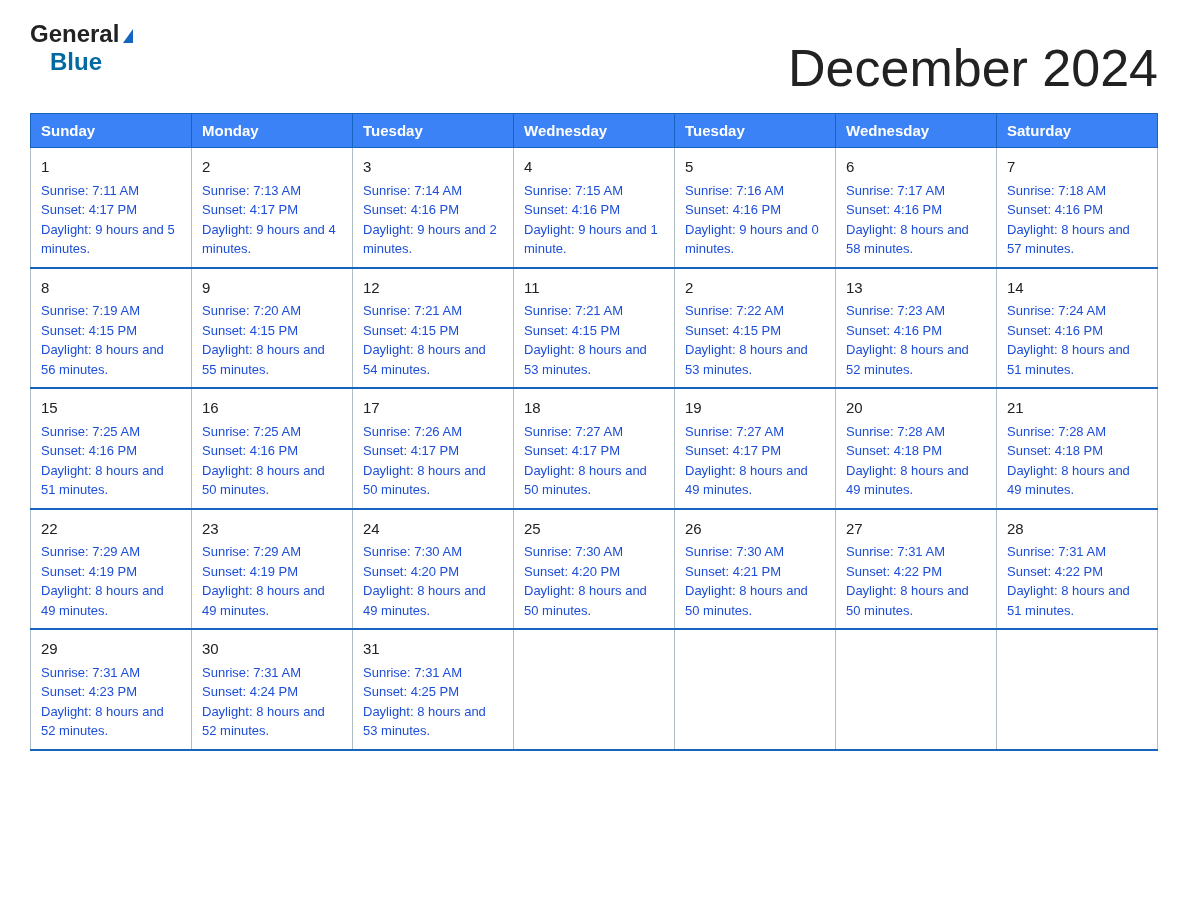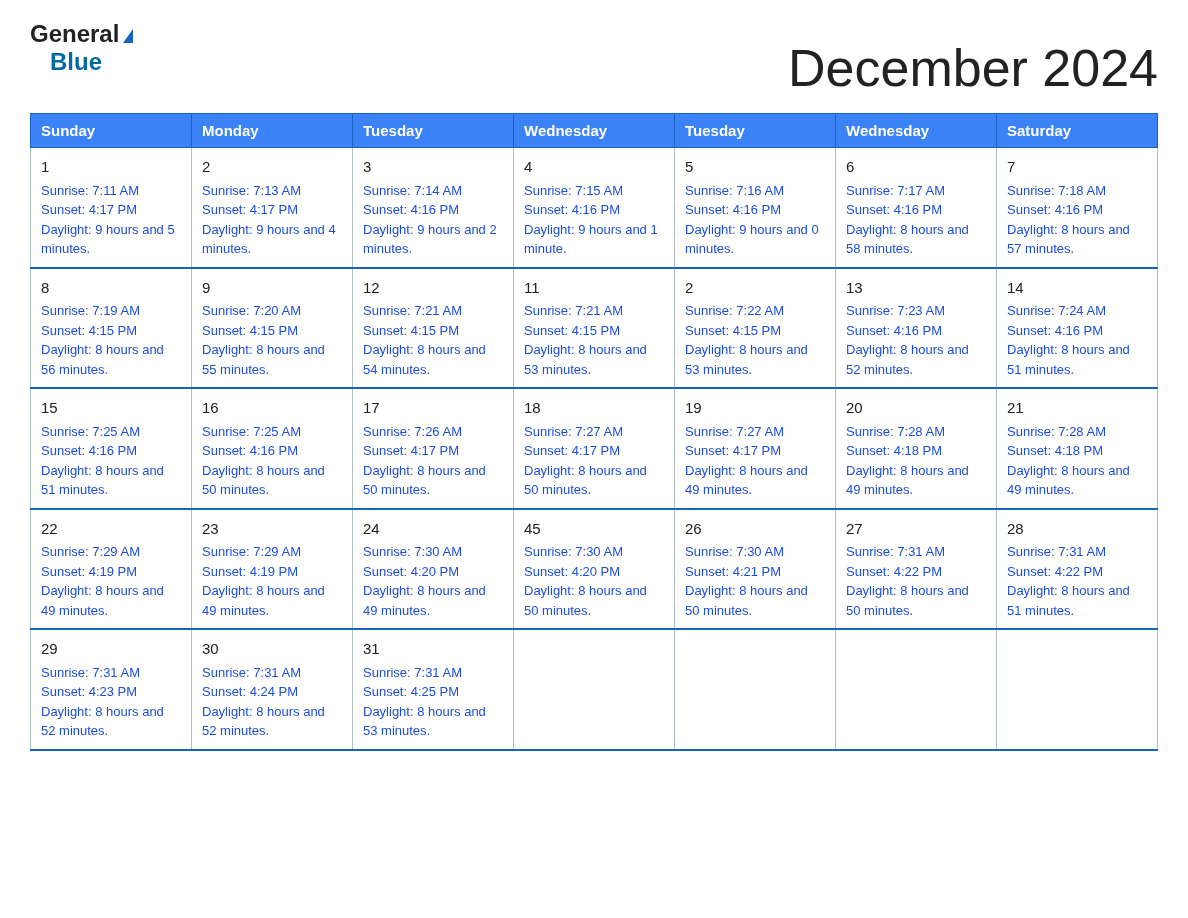--- a/index.html
+++ b/index.html
@@ -210,21 +210,21 @@
       </td>
         <td>
         <span class="day-num">23</span>
         <span class="day-info">Sunrise: 7:29 AM<br>Sunset: 4:19 PM<br>Daylight: 8 hours and 49 minutes.</span>
       </td>
         <td>
         <span class="day-num">24</span>
         <span class="day-info">Sunrise: 7:30 AM<br>Sunset: 4:20 PM<br>Daylight: 8 hours and 49 minutes.</span>
       </td>
         <td>
-        <span class="day-num">45</span>
+        <span class="day-num">25</span>
         <span class="day-info">Sunrise: 7:30 AM<br>Sunset: 4:20 PM<br>Daylight: 8 hours and 50 minutes.</span>
       </td>
         <td>
         <span class="day-num">26</span>
         <span class="day-info">Sunrise: 7:30 AM<br>Sunset: 4:21 PM<br>Daylight: 8 hours and 50 minutes.</span>
       </td>
         <td>
         <span class="day-num">27</span>
         <span class="day-info">Sunrise: 7:31 AM<br>Sunset: 4:22 PM<br>Daylight: 8 hours and 50 minutes.</span>
       </td>

